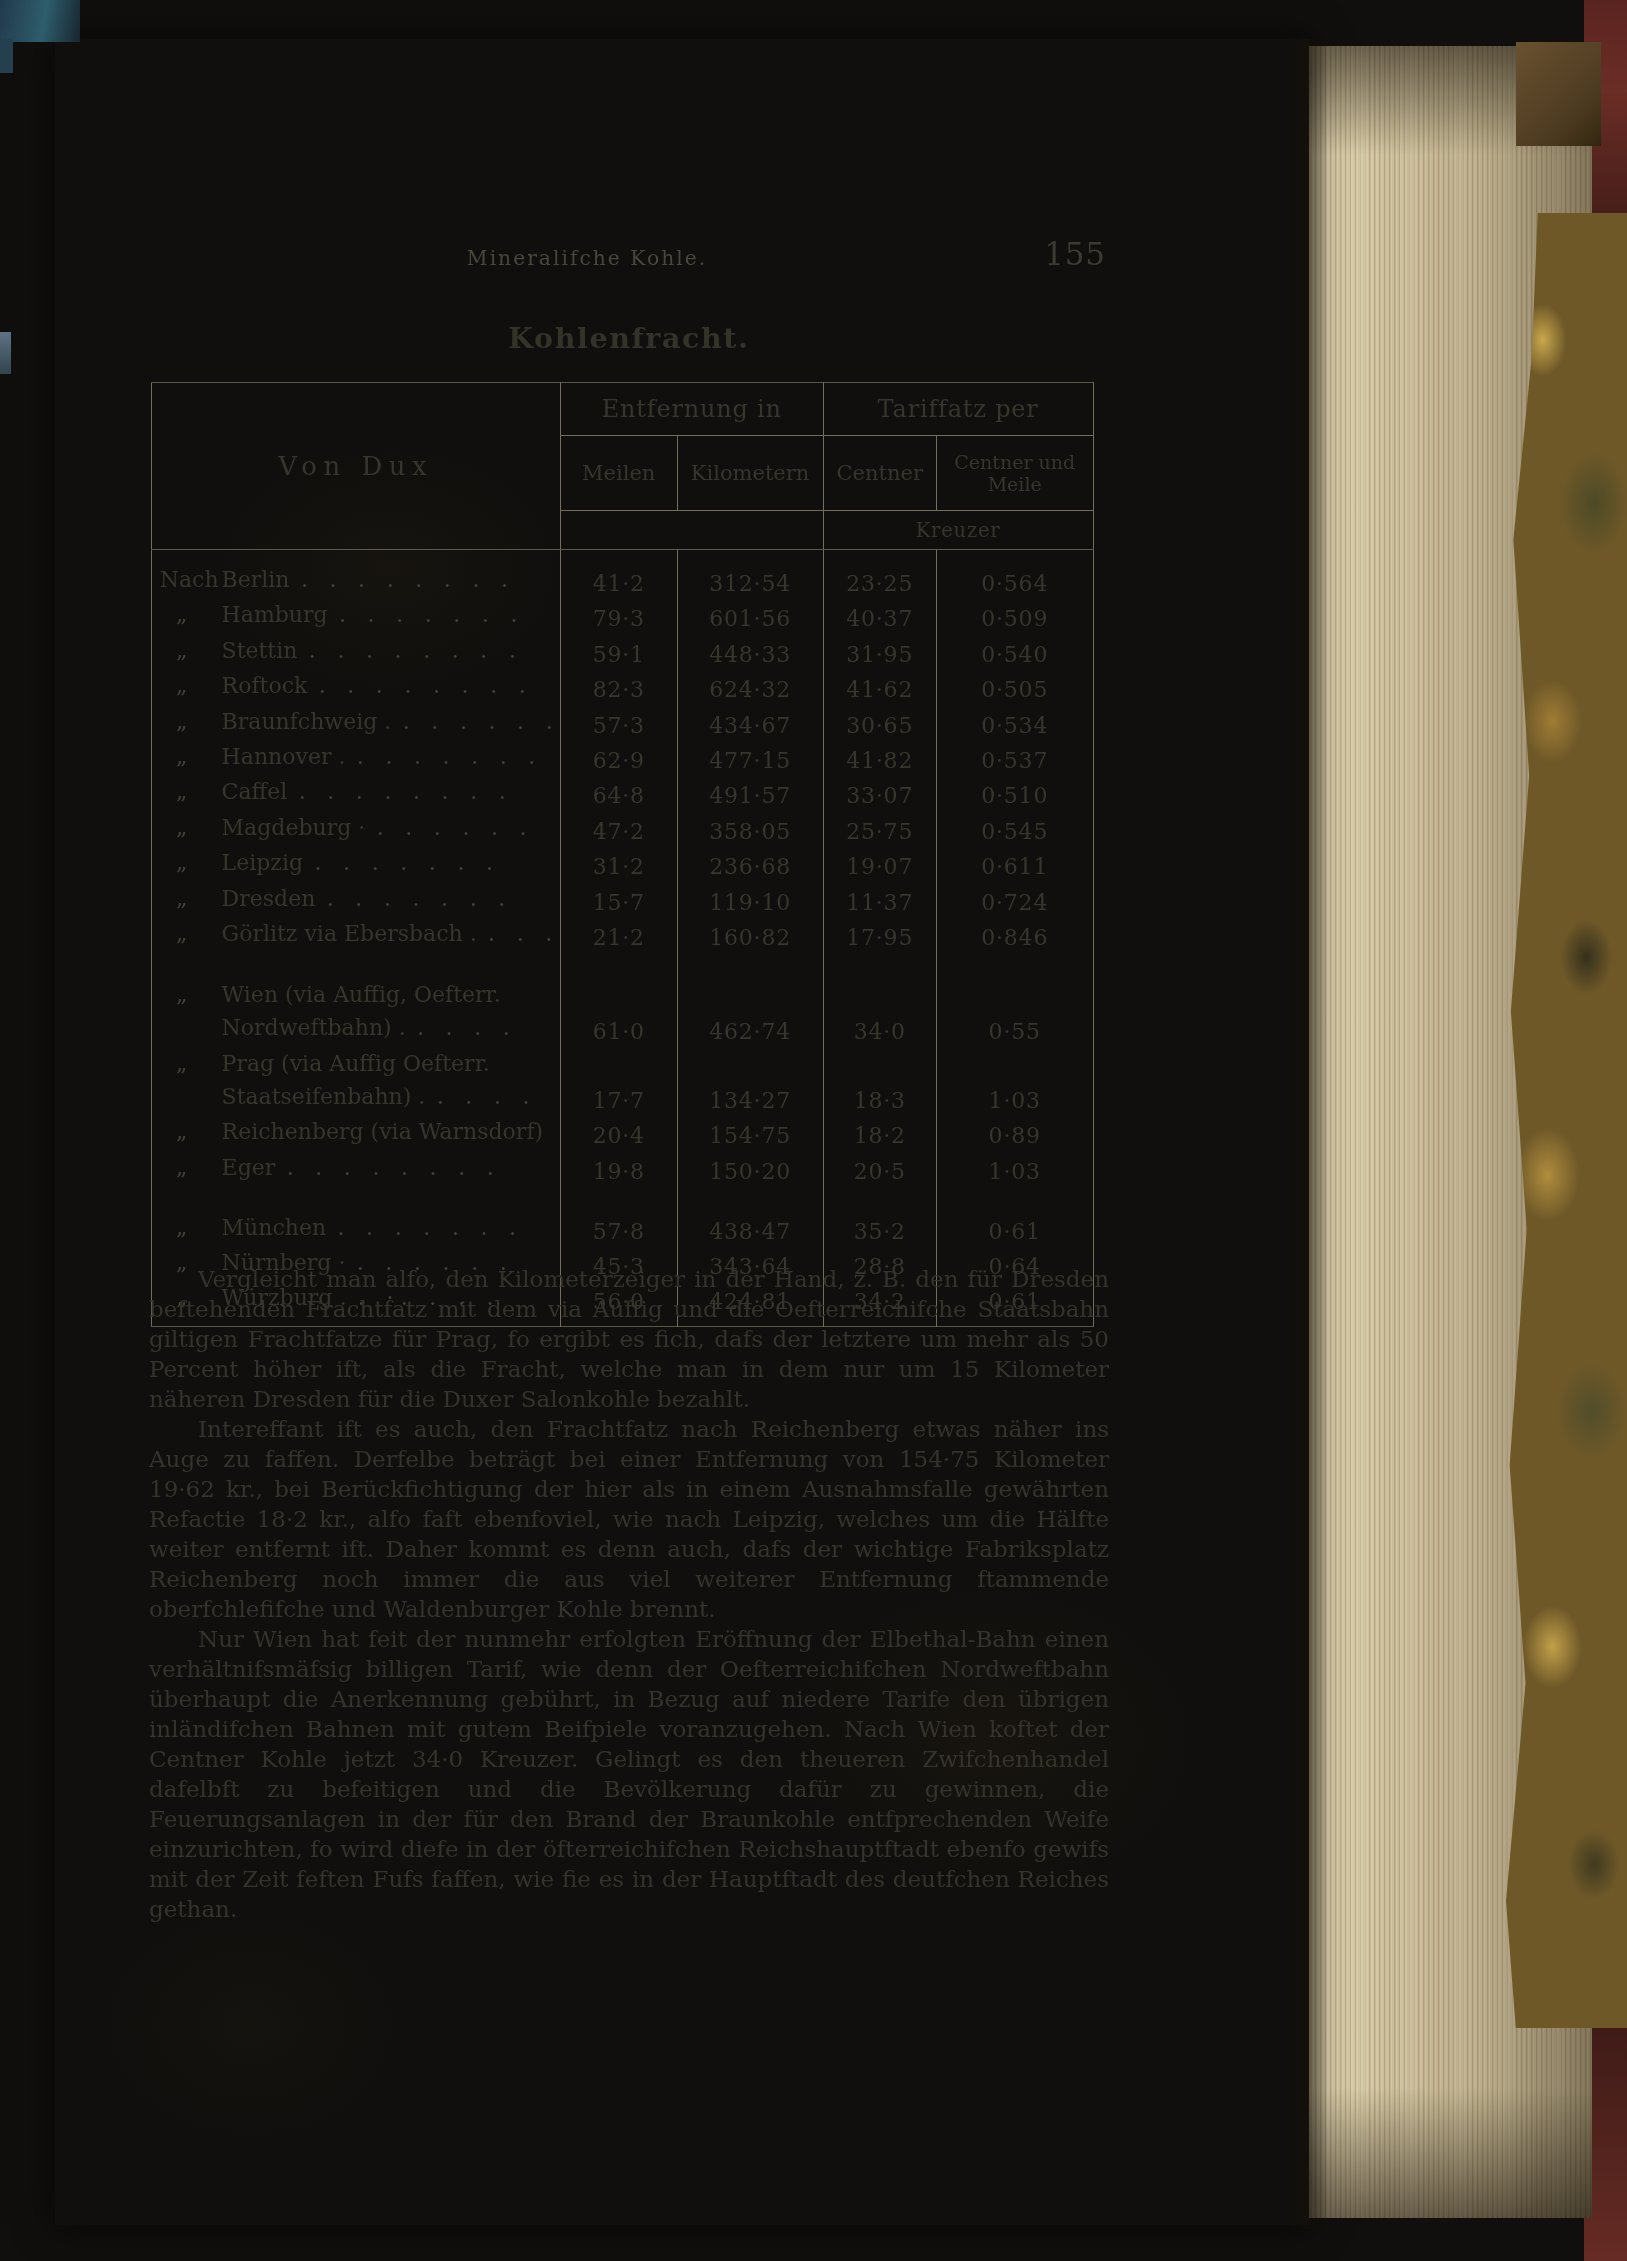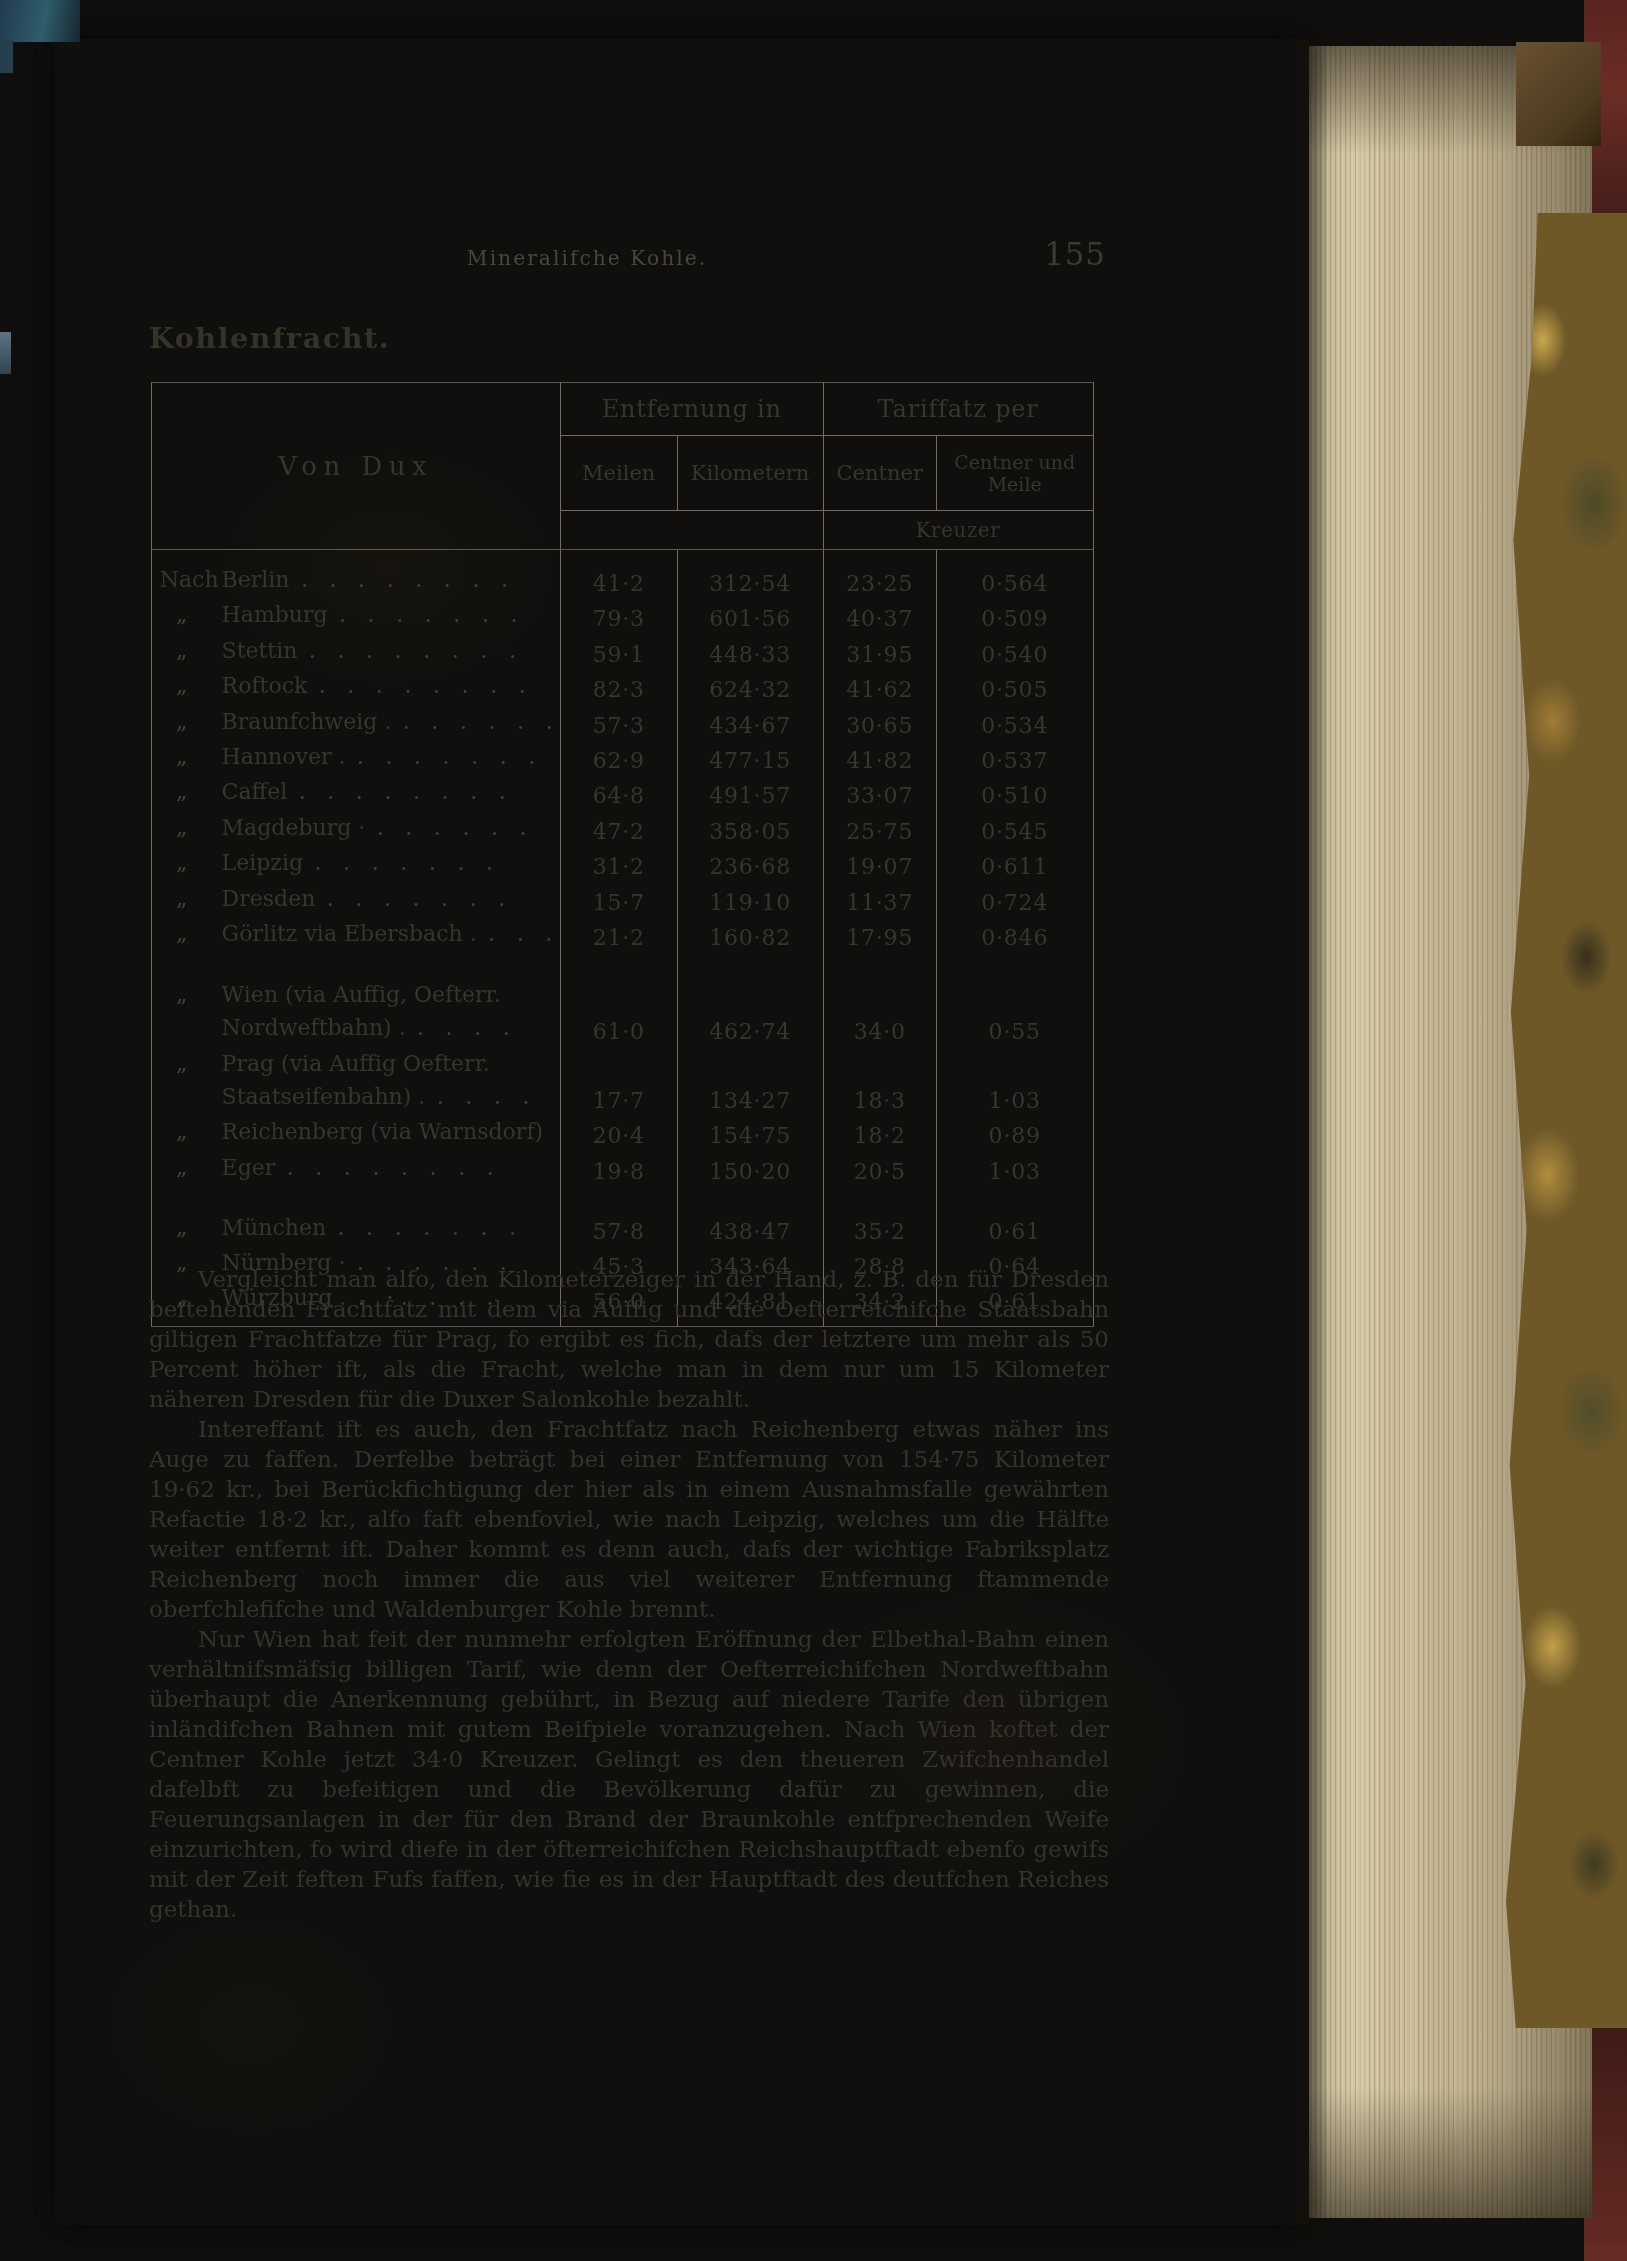--- a/index.html
+++ b/index.html
@@ -48,21 +48,21 @@
     background:linear-gradient(180deg,#5a2420 0%,#6b2d26 4%,#3c1a16 11%,#281210 50%,#3c1a16 89%,#662b24 100%);}
 
   
   .content{position:absolute;left:94px;top:0;width:960px;height:2186px;color:#3a372e;}
 
   .runhead{position:absolute;top:207px;left:0;width:100%;text-align:center;}
   .runhead .rh-text{display:inline-block;transform:translateX(-42px);
     font-size:20.3px;letter-spacing:2px;color:#4a463c;}
   .page-number{position:absolute;right:3.3px;top:-9.8px;font-size:31px;letter-spacing:0.8px;color:#3d3a31;text-align:right;}
 
-  .title{position:absolute;top:282px;left:0;width:100%;
+  .title{position:absolute;top:282px;left:0;width:100%;text-align:center;
     font-size:28.5px;font-weight:600;letter-spacing:1.6px;color:#35322a;}
 
   
   .ftable{position:absolute;top:343px;left:1.6px;width:943px;border-collapse:collapse;
     color:#38352c;font-size:22px;
     border-left:0.8px solid #756d5b;border-right:0.8px solid #756d5b;
     border-top:1.6px solid #5c5645;border-bottom:1.6px solid #5c5645;}
   .ftable th{font-weight:normal;}
   .vl{border-left:0.8px solid #756d5b;}
   .hline{border-bottom:0.8px solid #756d5b;}

